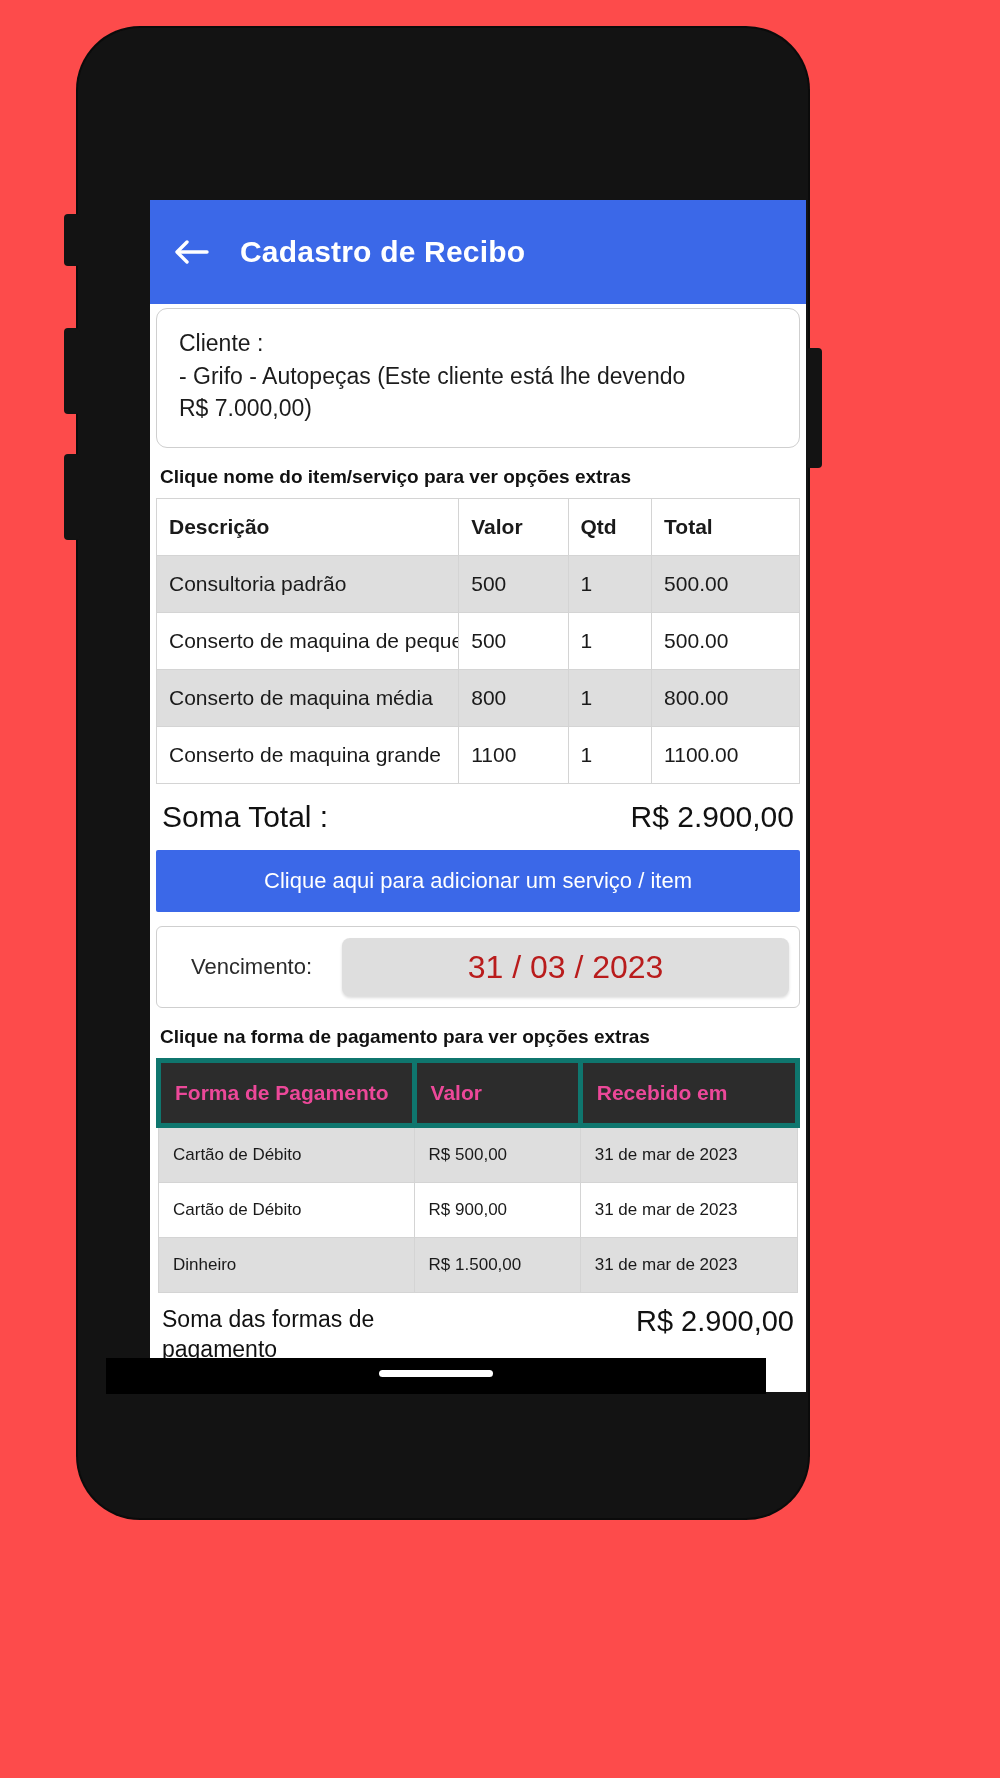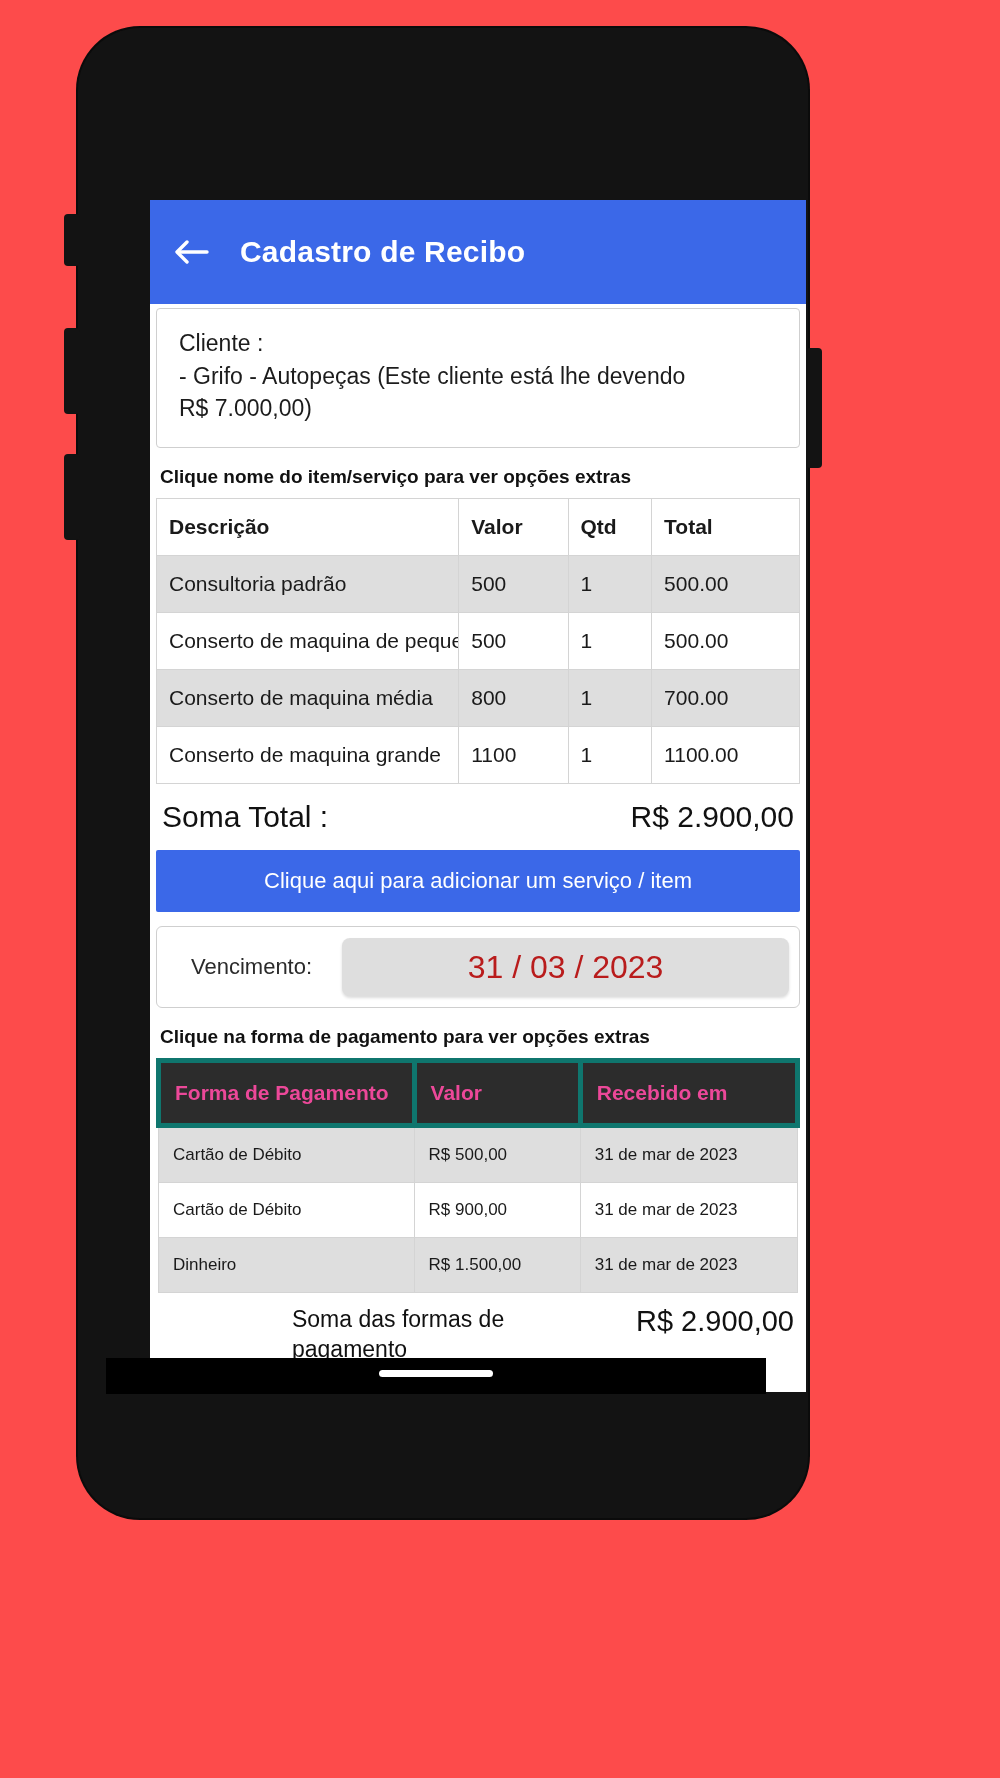--- a/index.html
+++ b/index.html
@@ -90,21 +90,21 @@
     color: #ffffff;
     font-size: 30px;
     font-weight: bold;
     letter-spacing: .2px;
   }
 
   
   .client-box {
     margin: 4px 6px 0 6px;
     border: 1px solid #cfcfcf;
-    border-radius: 4px;
+    border-radius: 11px;
     padding: 18px 22px 20px 22px;
     min-height: 140px;
   }
   .client-line {
     font-size: 23px;
     color: #1c1c1c;
     line-height: 1.42;
   }
 
   
@@ -210,21 +210,21 @@
     color: #1a1a1a;
   }
   .pay-table col.p-forma { width: 40%; }
   .pay-table col.p-valor { width: 26%; }
   .pay-table col.p-receb { width: 34%; }
   .pay-table tbody tr.alt td { background: #dedede; }
 
   .soma-formas {
     display: flex;
     align-items: flex-start;
-    justify-content: flex-end;
+    justify-content: space-between;
     padding: 12px 12px 0 12px;
     gap: 14px;
   }
   .soma-formas-label {
     font-size: 23px;
     color: #111;
     line-height: 1.3;
     max-width: 330px;
   }
   .soma-formas-value {
@@ -293,21 +293,21 @@
           <tr>
             <td>Conserto de maquina de pequena</td>
             <td>500</td>
             <td>1</td>
             <td>500.00</td>
           </tr>
           <tr class="alt">
             <td>Conserto de maquina média</td>
             <td>800</td>
             <td>1</td>
-            <td>700.00</td>
+            <td>800.00</td>
           </tr>
           <tr>
             <td>Conserto de maquina grande</td>
             <td>1100</td>
             <td>1</td>
             <td>1100.00</td>
           </tr>
         </tbody>
       </table>
 

